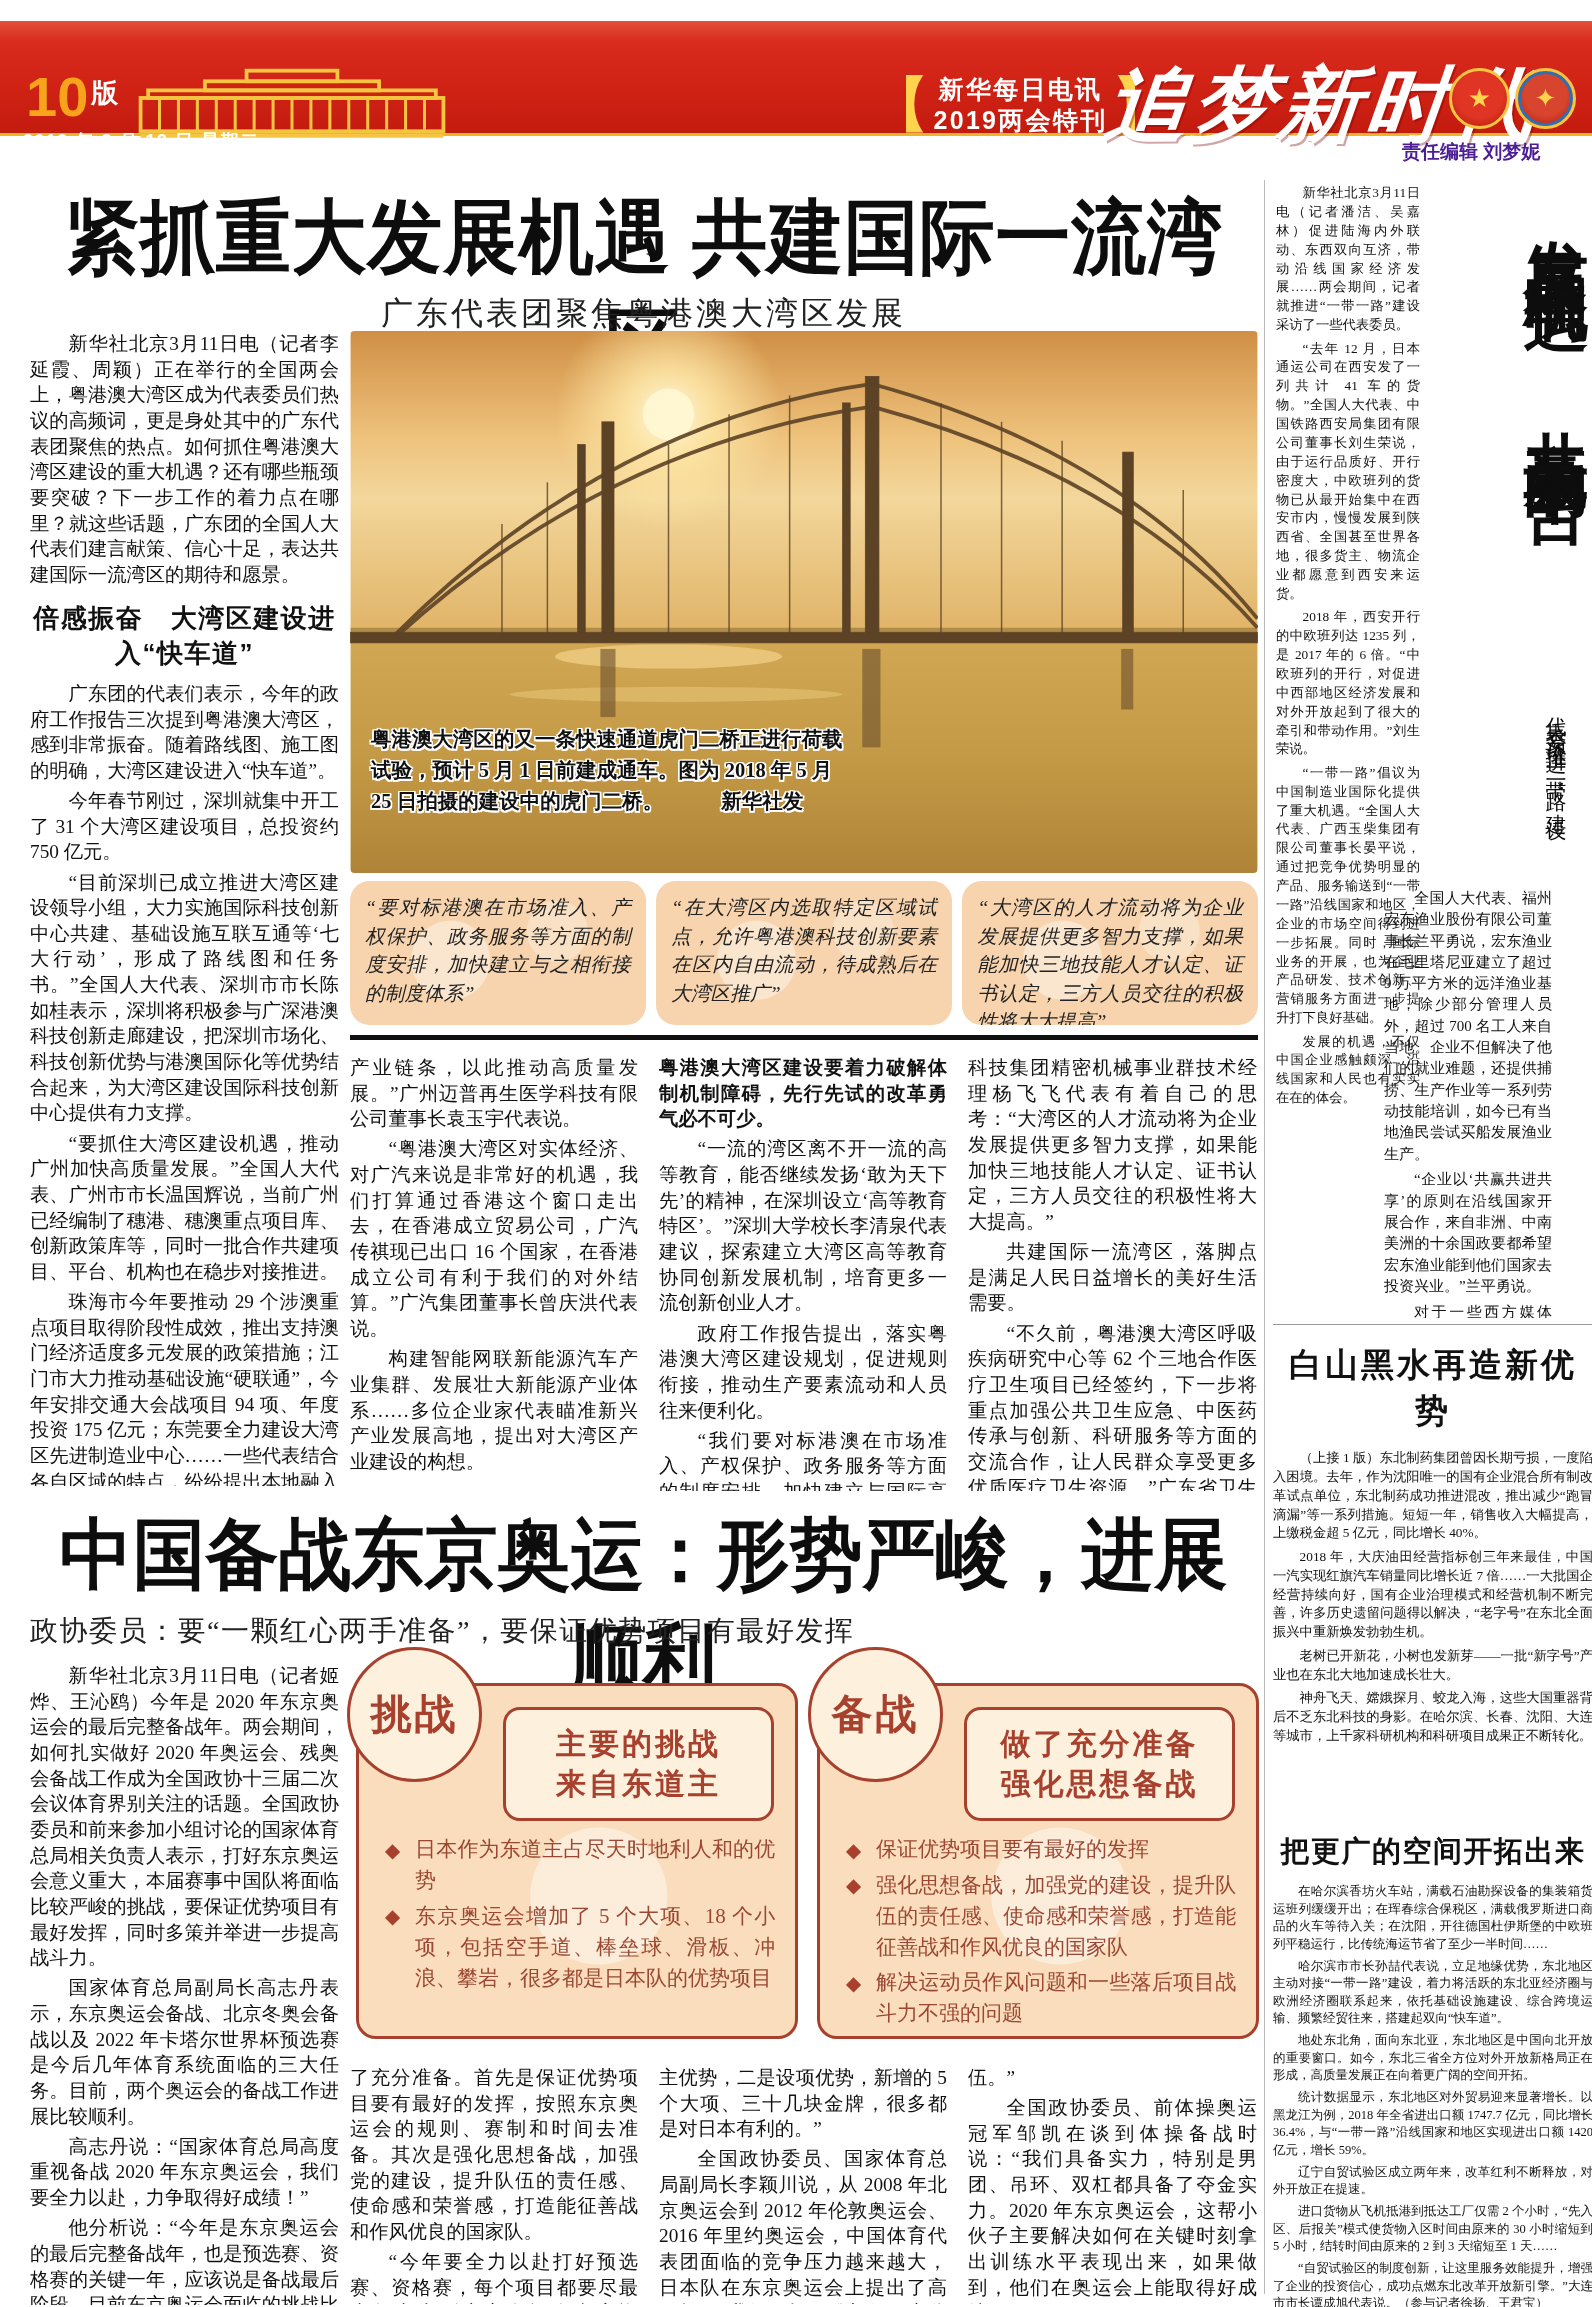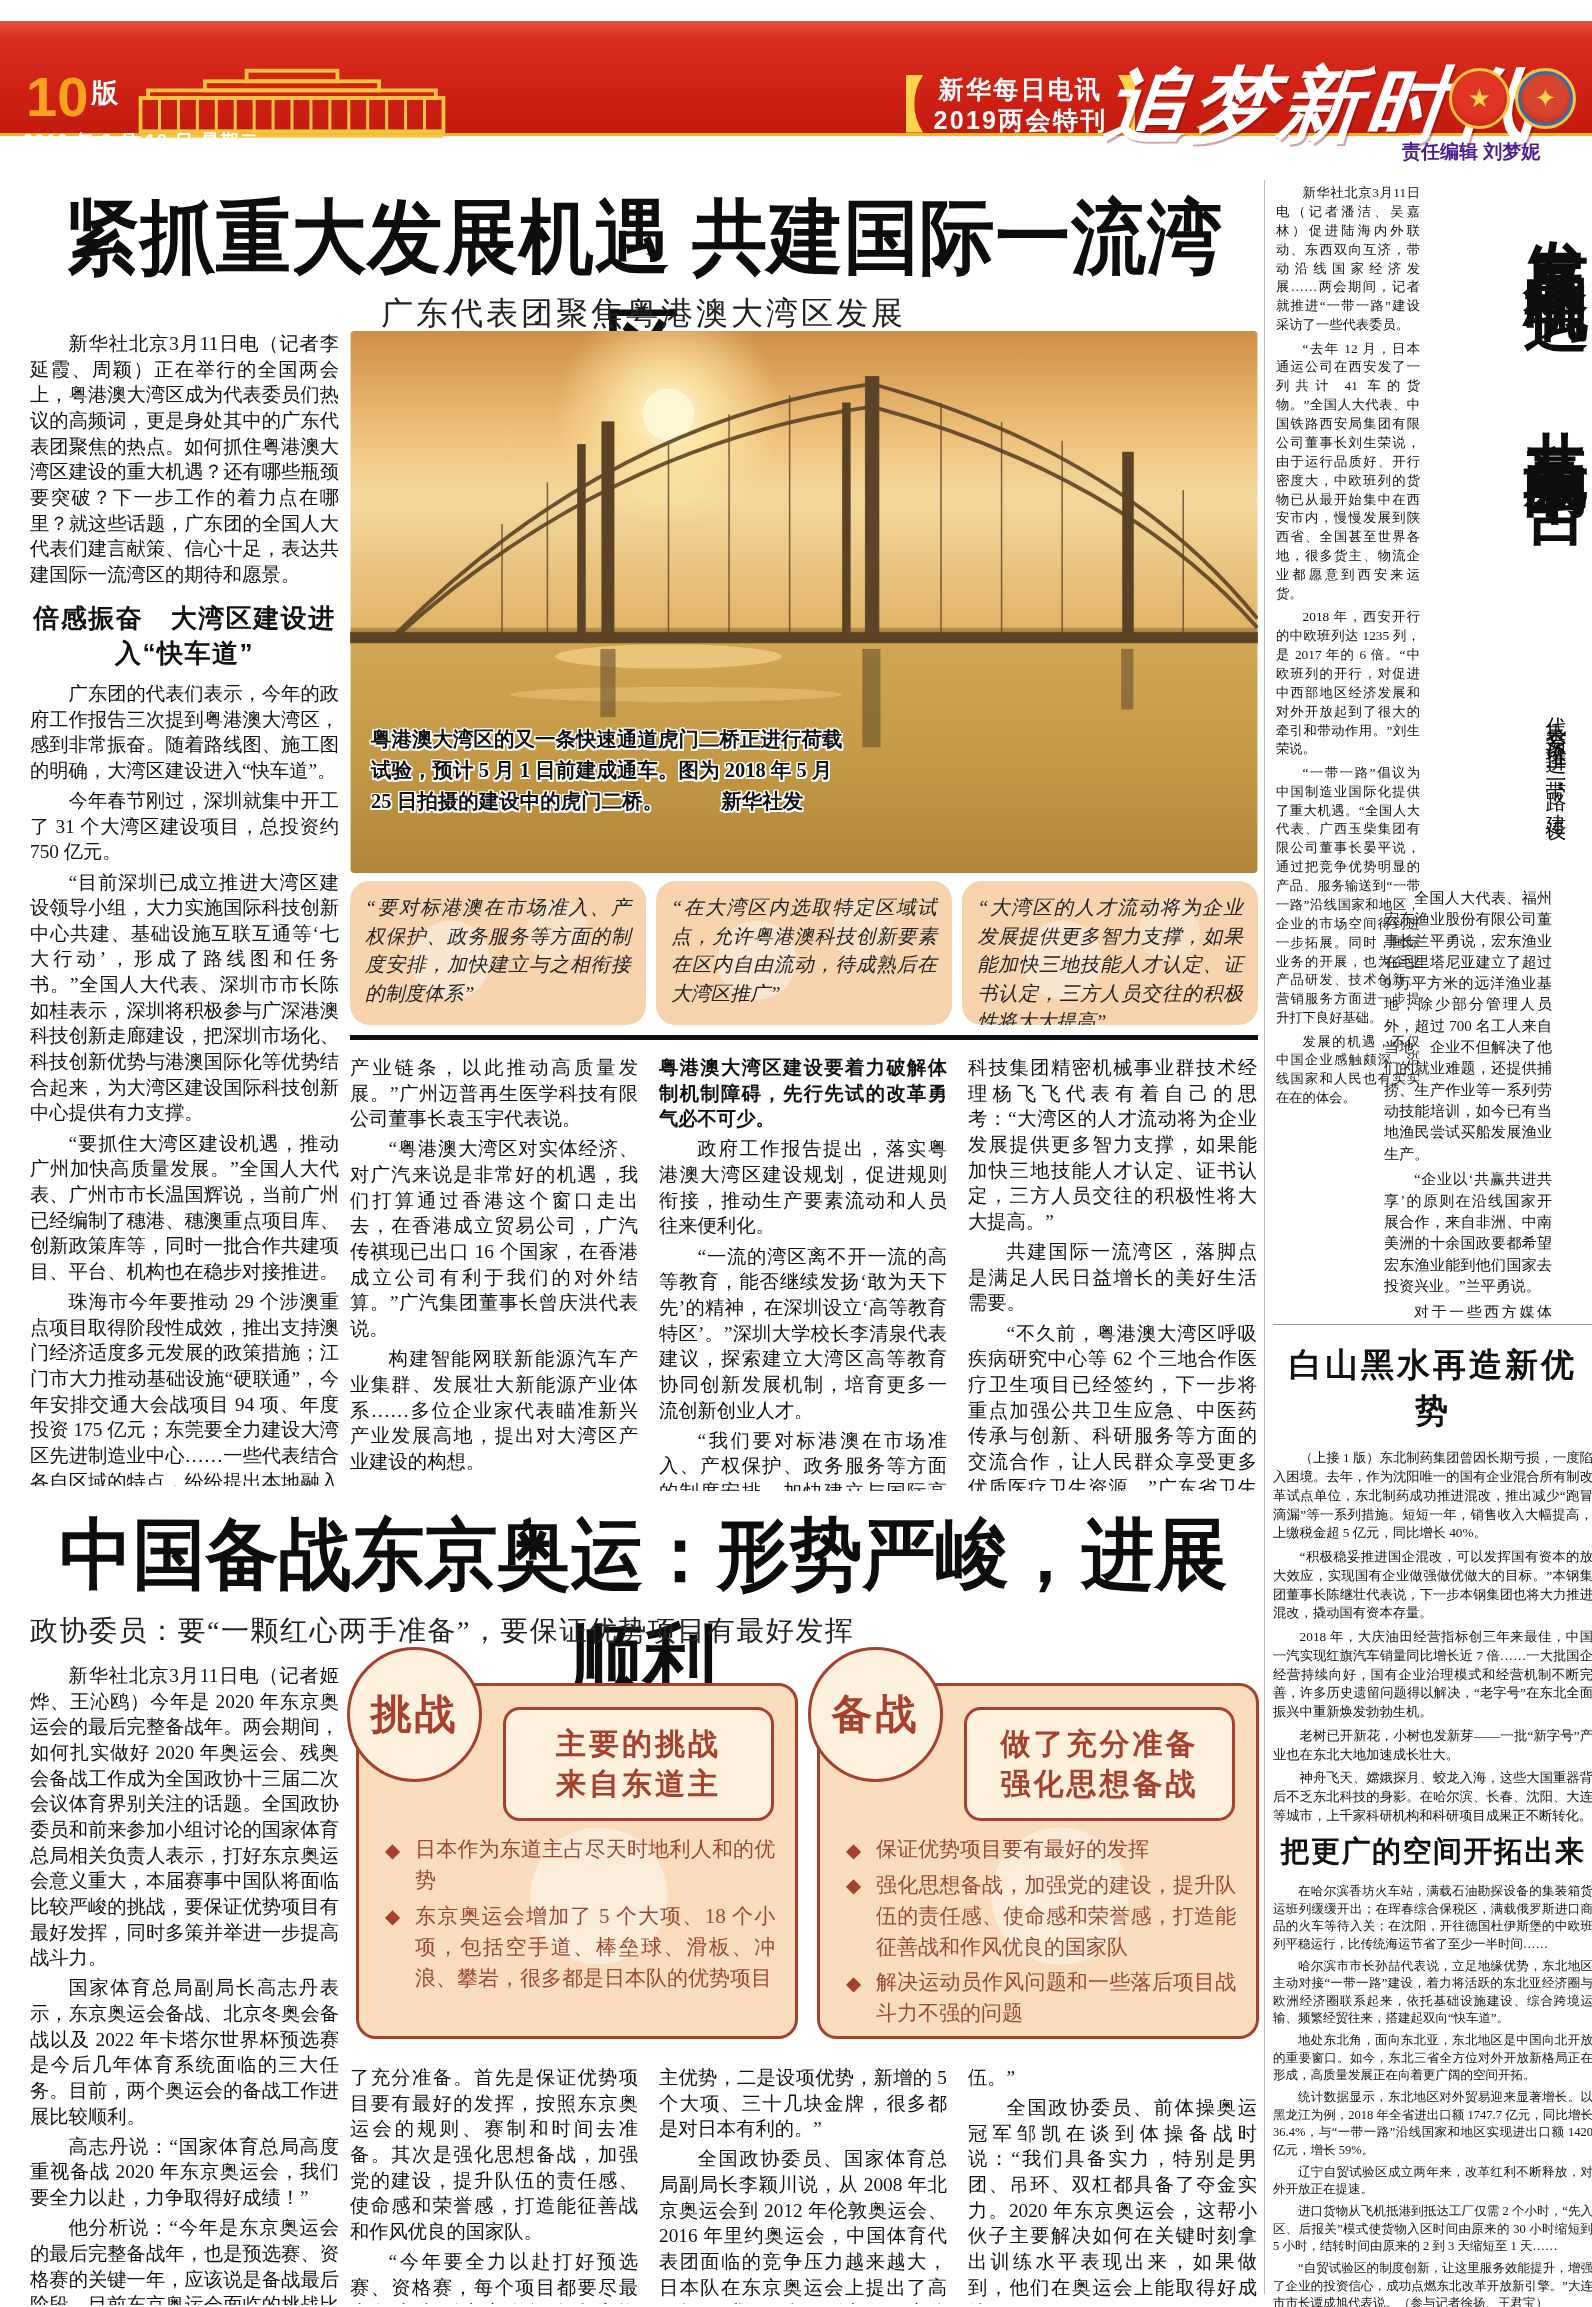--- a/index.html
+++ b/index.html
@@ -244,22 +244,22 @@
 
   <div class="abs bodycol" id="colA">
     <p class="noind">产业链条，以此推动高质量发展。”广州迈普再生医学科技有限公司董事长袁玉宇代表说。</p>
     <p>“粤港澳大湾区对实体经济、对广汽来说是非常好的机遇，我们打算通过香港这个窗口走出去，在香港成立贸易公司，广汽传祺现已出口 16 个国家，在香港成立公司有利于我们的对外结算。”广汽集团董事长曾庆洪代表说。</p>
     <p>构建智能网联新能源汽车产业集群、发展壮大新能源产业体系……多位企业家代表瞄准新兴产业发展高地，提出对大湾区产业建设的构想。</p>
     <p class="sechead">真知灼见　共建国际一流湾区</p>
 
   </div>
   <div class="abs bodycol" id="colB">
     <p class="noind b">粤港澳大湾区建设要着力破解体制机制障碍，先行先试的改革勇气必不可少。</p>
+    <p>“一流的湾区离不开一流的高等教育，能否继续发扬‘敢为天下先’的精神，在深圳设立‘高等教育特区’。”深圳大学校长李清泉代表建议，探索建立大湾区高等教育协同创新发展机制，培育更多一流创新创业人才。</p>
     <p>政府工作报告提出，落实粤港澳大湾区建设规划，促进规则衔接，推动生产要素流动和人员往来便利化。</p>
-    <p>“一流的湾区离不开一流的高等教育，能否继续发扬‘敢为天下先’的精神，在深圳设立‘高等教育特区’。”深圳大学校长李清泉代表建议，探索建立大湾区高等教育协同创新发展机制，培育更多一流创新创业人才。</p>
     <p>“我们要对标港澳在市场准入、产权保护、政务服务等方面的制度安排，加快建立与国际高标准投资贸易规则相衔接的制度体系。”温国辉代表说。</p>
 
   </div>
   <div class="abs bodycol" id="colC">
     <p class="noind">科技集团精密机械事业群技术经理杨飞飞代表有着自己的思考：“大湾区的人才流动将为企业发展提供更多智力支撑，如果能加快三地技能人才认定、证书认定，三方人员交往的积极性将大大提高。”</p>
     <p>共建国际一流湾区，落脚点是满足人民日益增长的美好生活需要。</p>
     <p>“不久前，粤港澳大湾区呼吸疾病研究中心等 62 个三地合作医疗卫生项目已经签约，下一步将重点加强公共卫生应急、中医药传承与创新、科研服务等方面的交流合作，让人民群众享受更多优质医疗卫生资源。”广东省卫生健康委员会主任段宇飞代表说。</p>
 
   </div>
 
@@ -279,21 +279,20 @@
   <div class="abs bodycol" id="beltR">
     <p>全国人大代表、福州宏东渔业股份有限公司董事长兰平勇说，宏东渔业在毛里塔尼亚建立了超过 9 万平方米的远洋渔业基地，除少部分管理人员外，超过 700 名工人来自当地。企业不但解决了他们的就业难题，还提供捕捞、生产作业等一系列劳动技能培训，如今已有当地渔民尝试买船发展渔业生产。</p>
     <p>“企业以‘共赢共进共享’的原则在沿线国家开展合作，来自非洲、中南美洲的十余国政要都希望宏东渔业能到他们国家去投资兴业。”兰平勇说。</p>
     <p>对于一些西方媒体对“一带一路”倡议的无端指责，全国政协委员、中国前驻希腊大使章启月说，事实胜于雄辩。中国企业参与希腊最大港口比雷埃夫斯港经营后，港口基础设施条件、运营能力等得到大幅提升，曾对合作模式有担心、疑虑的民众如今也非常支持。</p>
 
   </div>
 
   <div class="abs bodycol" id="ne1">
     <p class="nehead1">白山黑水再造新优势</p>
     <p>（上接 1 版）东北制药集团曾因长期亏损，一度陷入困境。去年，作为沈阳唯一的国有企业混合所有制改革试点单位，东北制药成功推进混改，推出减少“跑冒滴漏”等一系列措施。短短一年，销售收入大幅提高，上缴税金超 5 亿元，同比增长 40%。</p>
-    <p>“积极稳妥推进国企混改，可以发挥国有资本的放大效应，实现国有企业做强做优做大的目标。”本钢集团董事长陈继壮代表说，下一步本钢集团也将大力推进混改，撬动国有资本存量。</p>
     <p>2018 年，大庆油田经营指标创三年来最佳，中国一汽实现红旗汽车销量同比增长近 7 倍……一大批国企经营持续向好，国有企业治理模式和经营机制不断完善，许多历史遗留问题得以解决，“老字号”在东北全面振兴中重新焕发勃勃生机。</p>
     <p>老树已开新花，小树也发新芽——一批“新字号”产业也在东北大地加速成长壮大。</p>
     <p>神舟飞天、嫦娥探月、蛟龙入海，这些大国重器背后不乏东北科技的身影。在哈尔滨、长春、沈阳、大连等城市，上千家科研机构和科研项目成果正不断转化。</p>
 
   </div>
   <div class="abs bodycol" id="ne2">
     <p class="nehead2">把更广的空间开拓出来</p>
     <p>在哈尔滨香坊火车站，满载石油勘探设备的集装箱货运班列缓缓开出；在珲春综合保税区，满载俄罗斯进口商品的火车等待入关；在沈阳，开往德国杜伊斯堡的中欧班列平稳运行，比传统海运节省了至少一半时间……</p>
     <p>哈尔滨市市长孙喆代表说，立足地缘优势，东北地区主动对接“一带一路”建设，着力将活跃的东北亚经济圈与欧洲经济圈联系起来，依托基础设施建设、综合跨境运输、频繁经贸往来，搭建起双向“快车道”。</p>
     <p>地处东北角，面向东北亚，东北地区是中国向北开放的重要窗口。如今，东北三省全方位对外开放新格局正在形成，高质量发展正在向着更广阔的空间开拓。</p>

